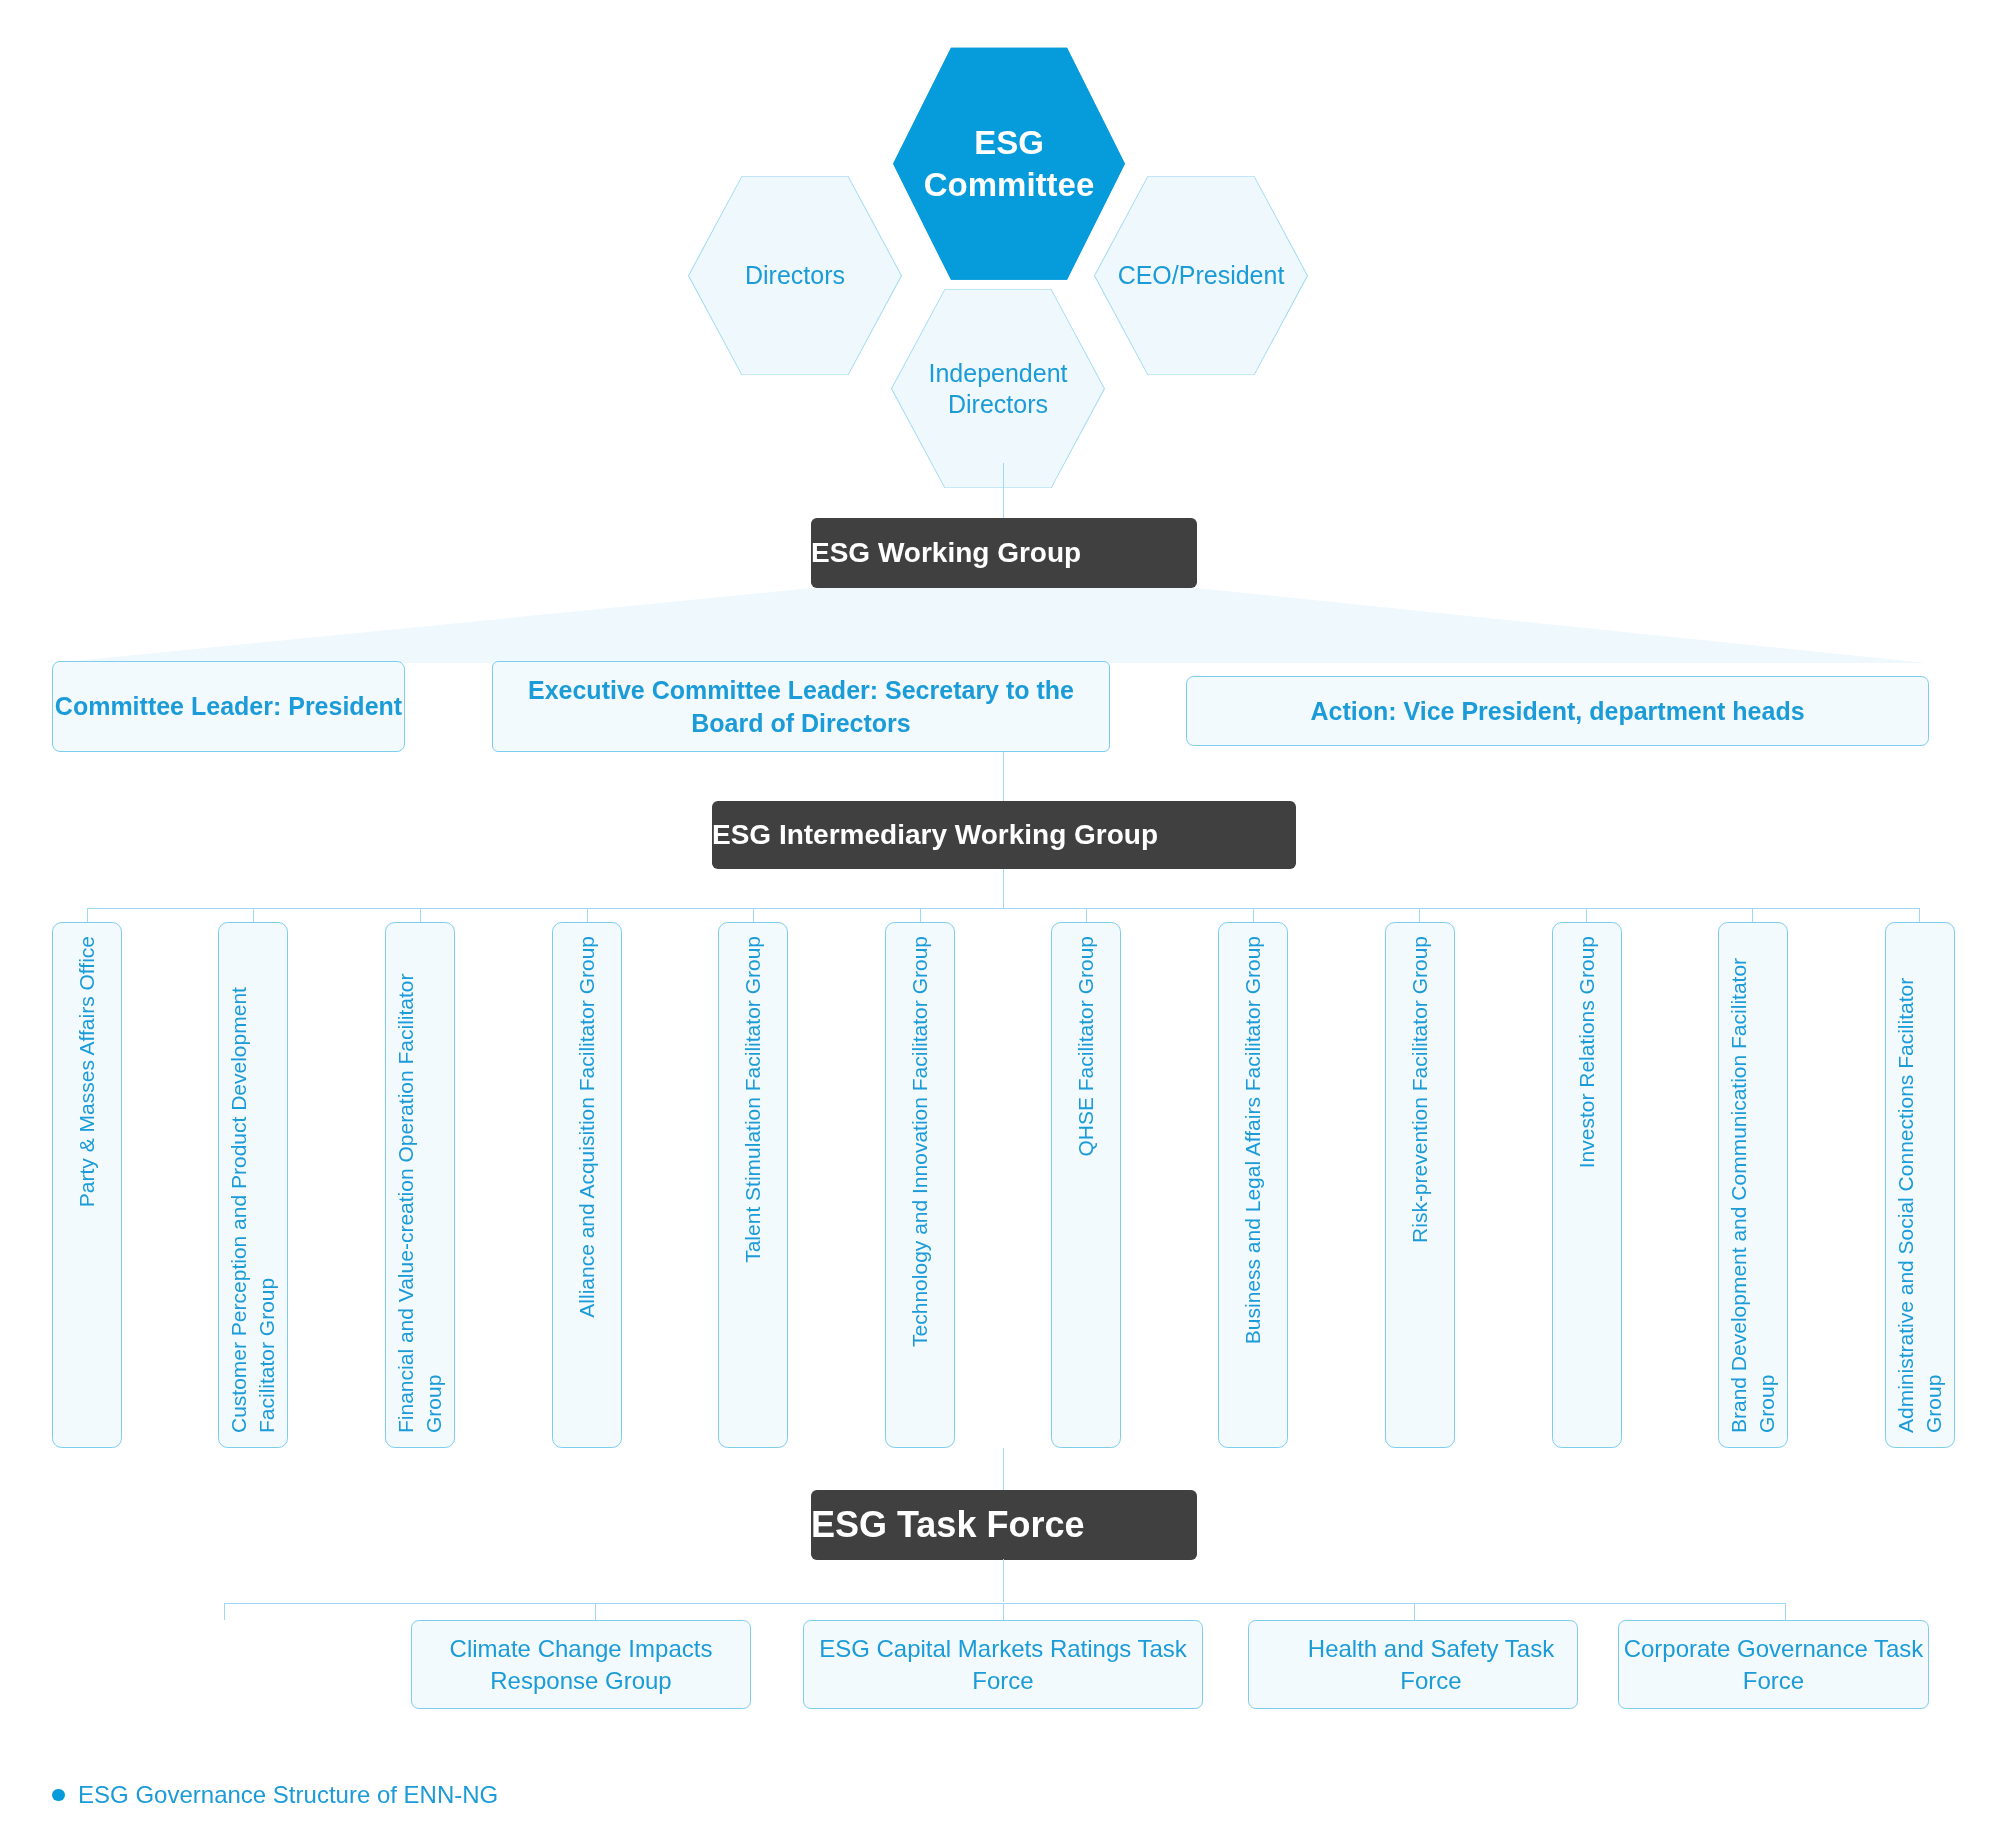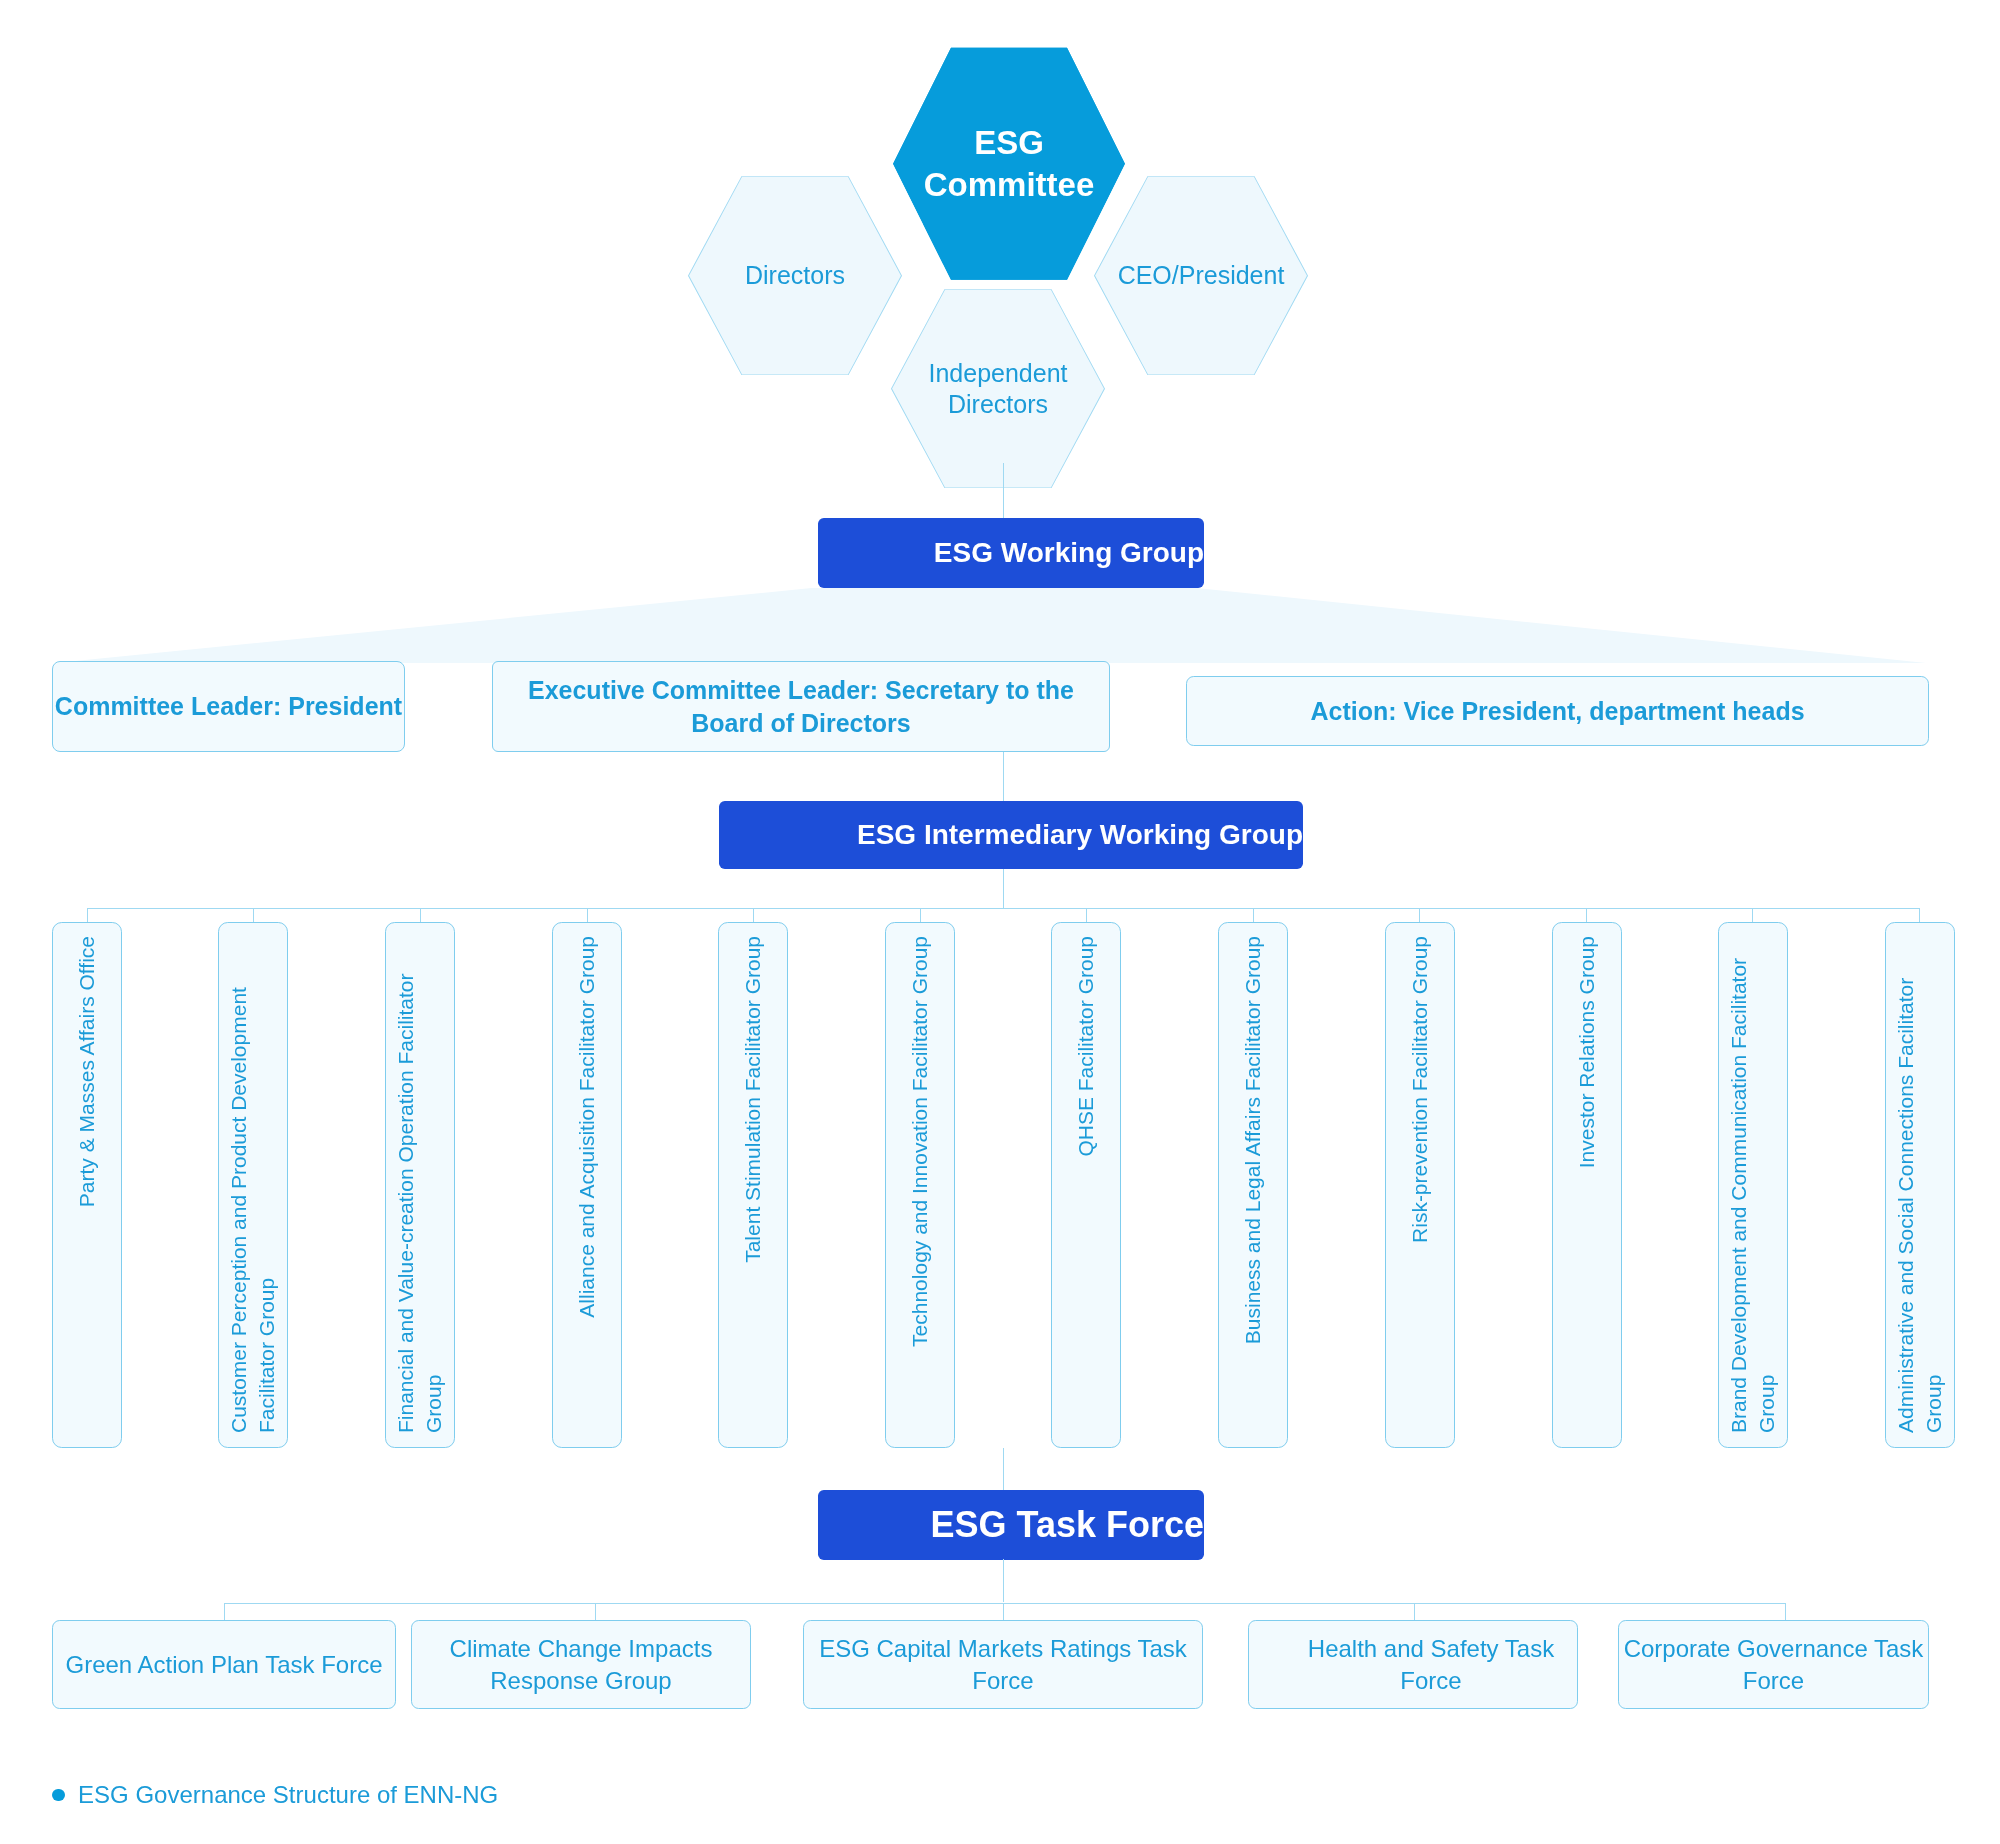--- a/index.html
+++ b/index.html
@@ -64,30 +64,29 @@
     font-size: 25px;
   }
 
   #hex-directors { left: 688px; top: 172px; width: 214px; height: 208px; }
   #hex-independent-directors { left: 891px; top: 285px; width: 214px; height: 208px; }
   #hex-ceo-president { left: 1094px; top: 172px; width: 214px; height: 208px; }
 
   
   .blue-box {
     position: absolute;
-    background: #1d4ed8;
+    background: #404040;
     color: #ffffff;
     border-radius: 5.8px;
     display: flex;
     align-items: center;
-    justify-content: flex-end;
+    justify-content: flex-start;
     text-align: center;
     font-weight: bold;
     box-sizing: border-box;
-    margin-left: 7px;
   }
   #box-esg-working-group {
     left: 811px; top: 518px; width: 386px; height: 70px;
     font-size: 28px;
   }
   #box-esg-intermediary {
     left: 712px; top: 801px; width: 584px; height: 68px;
     font-size: 28px;
   }
   #box-esg-task-force {
@@ -295,23 +294,20 @@
   </div>
 
   <div class="line line-v" style="left:1003px; top:1559px; height:43px;"></div>
   <div class="line line-h" style="left:224px; top:1603px; width:1561px;"></div>
   <div class="line line-v" style="left:224px; top:1603px; height:17.4px;"></div>
   <div class="line line-v" style="left:595px; top:1603px; height:17.4px;"></div>
   <div class="line line-v" style="left:1003px; top:1603px; height:17.4px;"></div>
   <div class="line line-v" style="left:1414px; top:1603px; height:17.4px;"></div>
   <div class="line line-v" style="left:1785px; top:1603px; height:17.4px;"></div>
 
-  <div class="light-box tf-box" style="left:52px;   width:344px;">
-    <span>Green Action Plan Task Force</span>
-  </div>
   <div class="light-box tf-box" style="left:411px;  width:340px;">
     <span>Climate Change Impacts Response Group</span>
   </div>
   <div class="light-box tf-box" style="left:803px;  width:400px;">
     <span>ESG Capital Markets Ratings Task Force</span>
   </div>
   <div class="light-box tf-box" style="left:1248px; width:330px;padding-left:36px;">
     <span>Health and Safety Task Force</span>
   </div>
   <div class="light-box tf-box" style="left:1618px; width:311px;">

